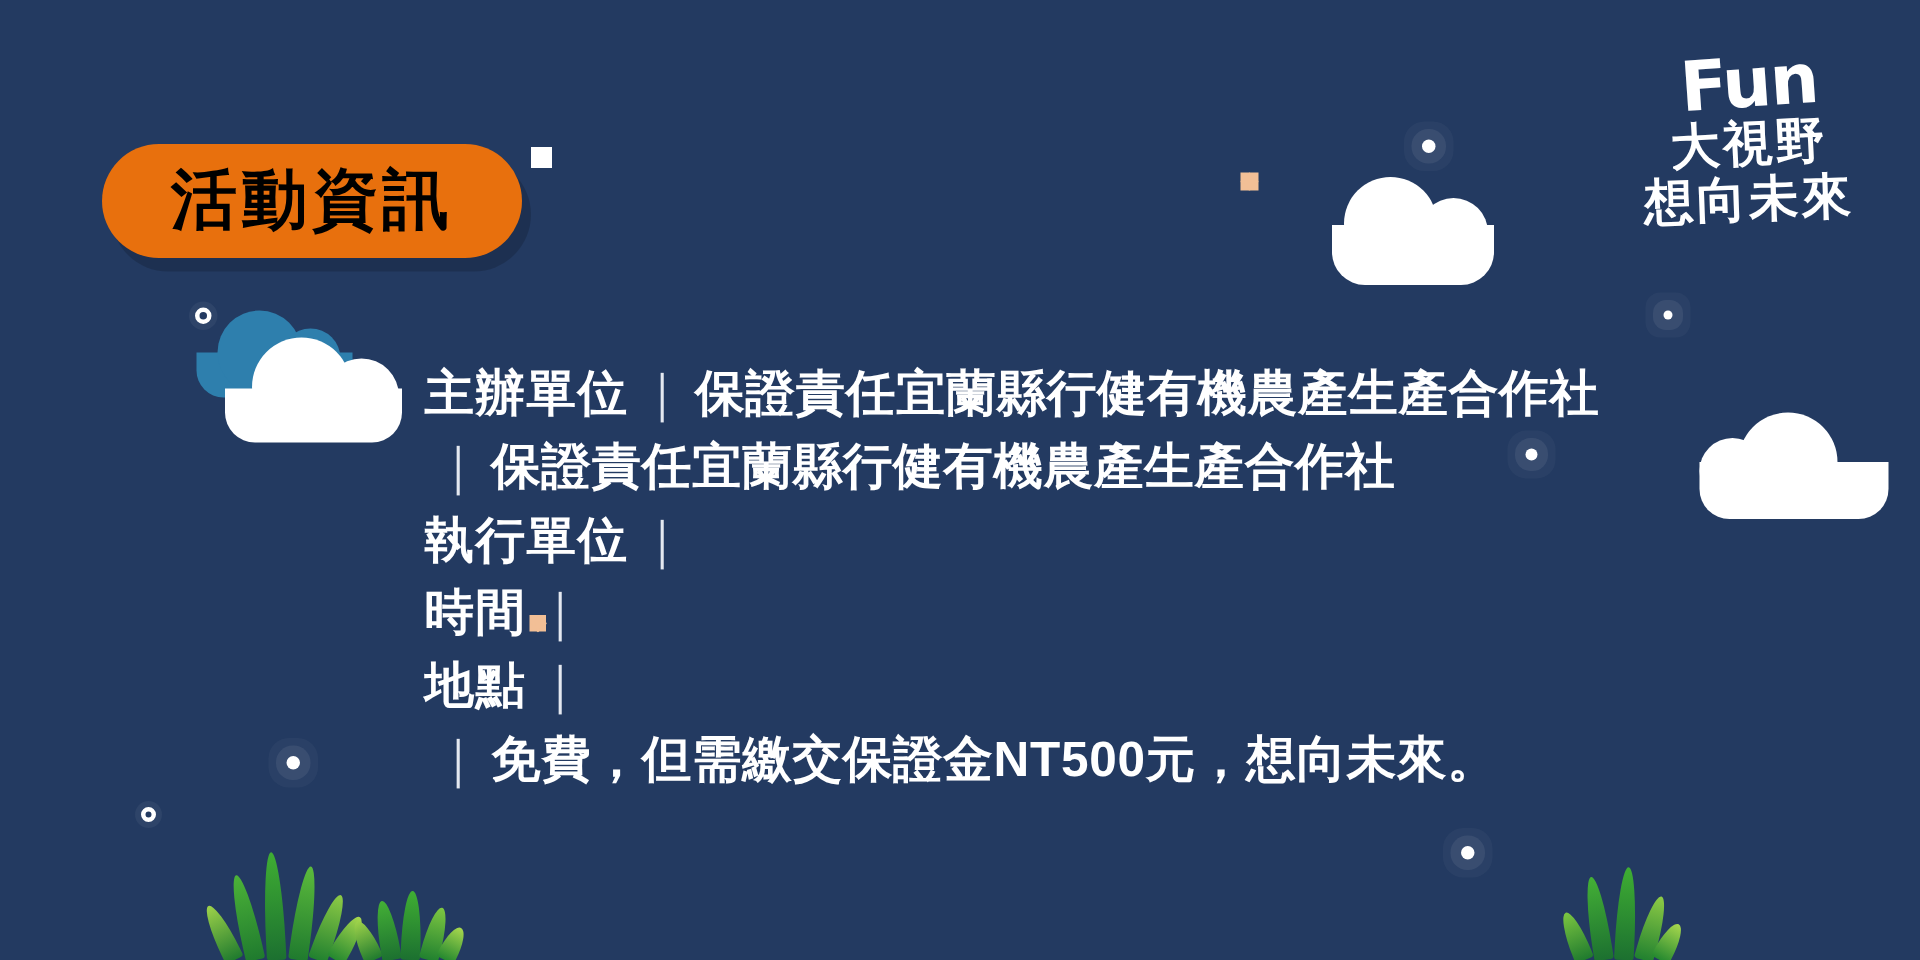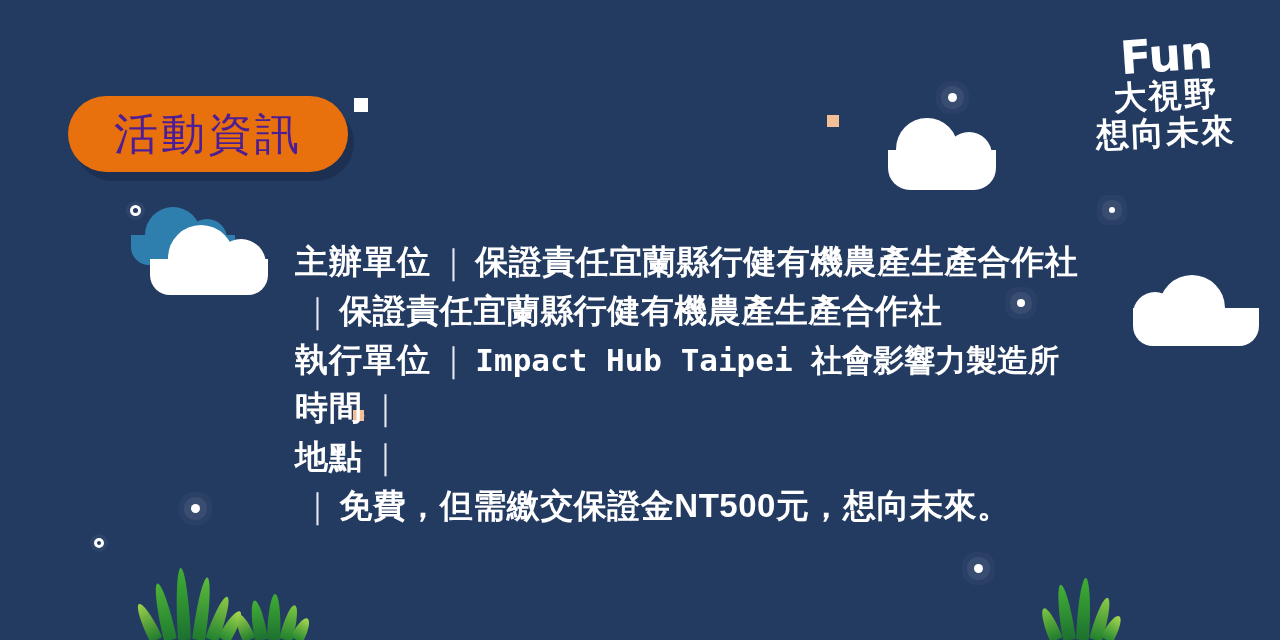--- a/index.html
+++ b/index.html
@@ -130,23 +130,23 @@
     width: 280px;
     height: 76px;
     background: #e8700d;
     border-radius: 38px;
     box-shadow: 6px 9px 0 rgba(0, 0, 0, 0.16);
     display: flex;
     align-items: center;
     justify-content: center;
   }
   .badge-label {
-    color: #4c1d95;
+    color: #000000;
     font-size: 44px;
-    font-weight: 400;
+    font-weight: 700;
     letter-spacing: 3px;
     line-height: 1;
     white-space: nowrap;
   }
 
   
   .logo {
     position: absolute;
     right: 34px;
     top: 34px;
@@ -172,21 +172,20 @@
   .logo-line-1 { transform: rotate(-3deg); }
   .logo-line-2 { transform: rotate(-2deg); margin-top: 2px; }
 
   
   .info {
     position: absolute;
     left: 283px;
     top: 238px;
     width: 800px;
     z-index: 3;
-    margin-left: 12px;
   }
   .info-row {
     display: flex;
     align-items: baseline;
     color: #ffffff;
     font-size: 33px;
     font-weight: 700;
     line-height: 1.48;
     white-space: nowrap;
   }
@@ -277,21 +276,20 @@
     </div>
 
     <div class="info-row">
       <span class="info-sep">｜</span>
       <span class="info-value">保證責任宜蘭縣行健有機農產生產合作社</span>
     </div>
 
     <div class="info-row mono">
       <span class="info-label">執行單位</span>
       <span class="info-sep">｜</span>
-      <span class="info-value">Impact Hub Taipei 社會影響力製造所</span>
     </div>
 
     <div class="info-row">
       <span class="info-label">時間</span>
       <span class="info-sep">｜</span>
     </div>
 
     <div class="info-row">
       <span class="info-label">地點</span>
       <span class="info-sep">｜</span>

